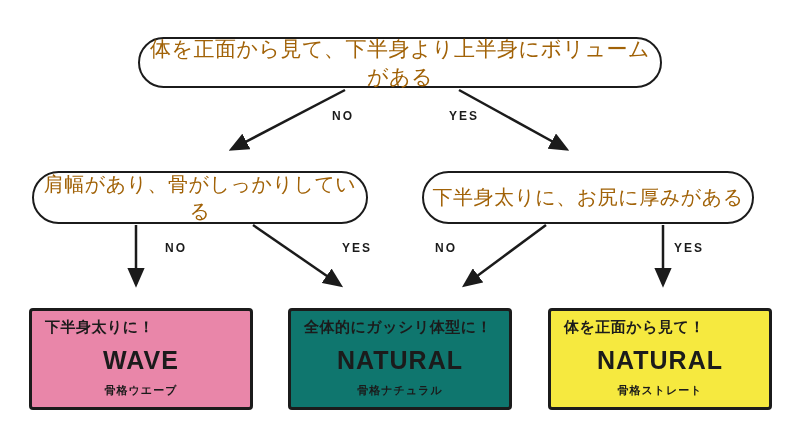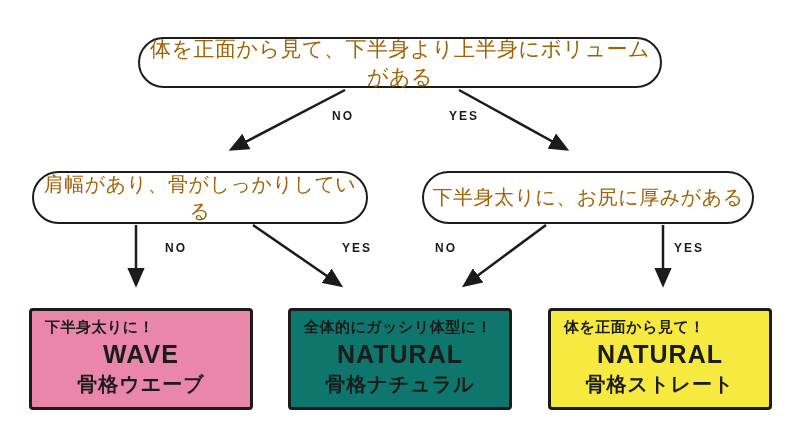--- a/index.html
+++ b/index.html
@@ -82,21 +82,21 @@
     letter-spacing: 0.5px;
   }
   .result .name {
     font-size: 25px;
     font-weight: 700;
     text-align: center;
     line-height: 1;
     letter-spacing: 1px;
   }
   .result .subtitle {
-    font-size: 20px;
+    font-size: 11px;
     font-weight: 700;
     text-align: center;
     letter-spacing: 1px;
   }
 </style>
 </head>
 <body>
 
 <div class="stage">
 

